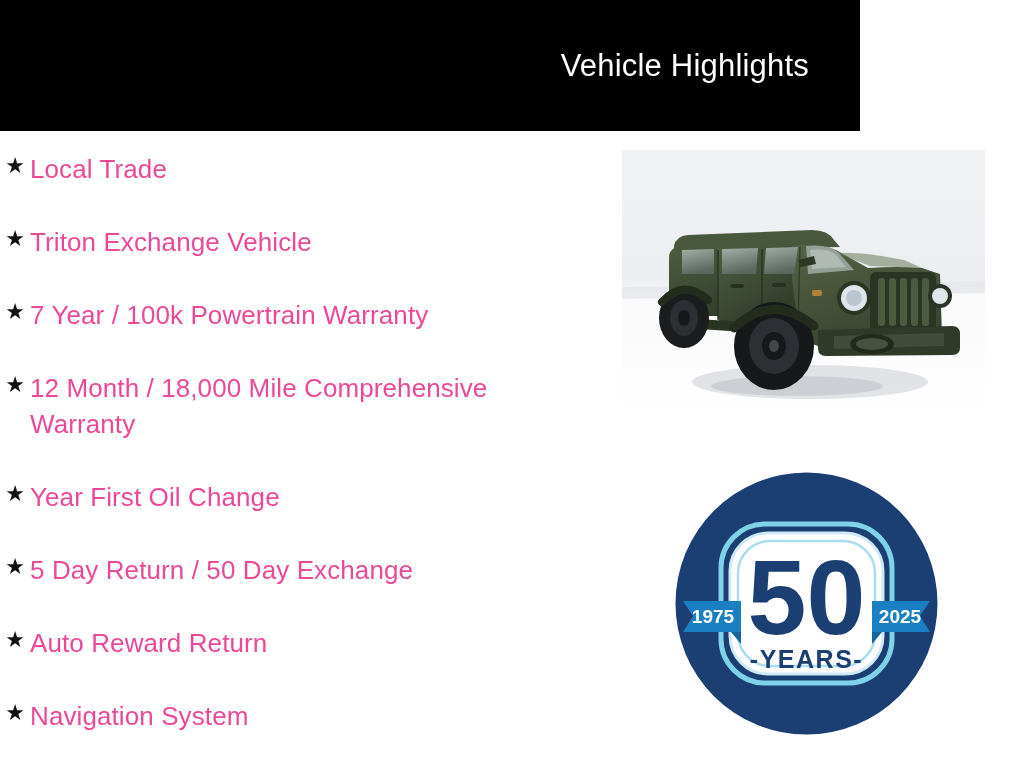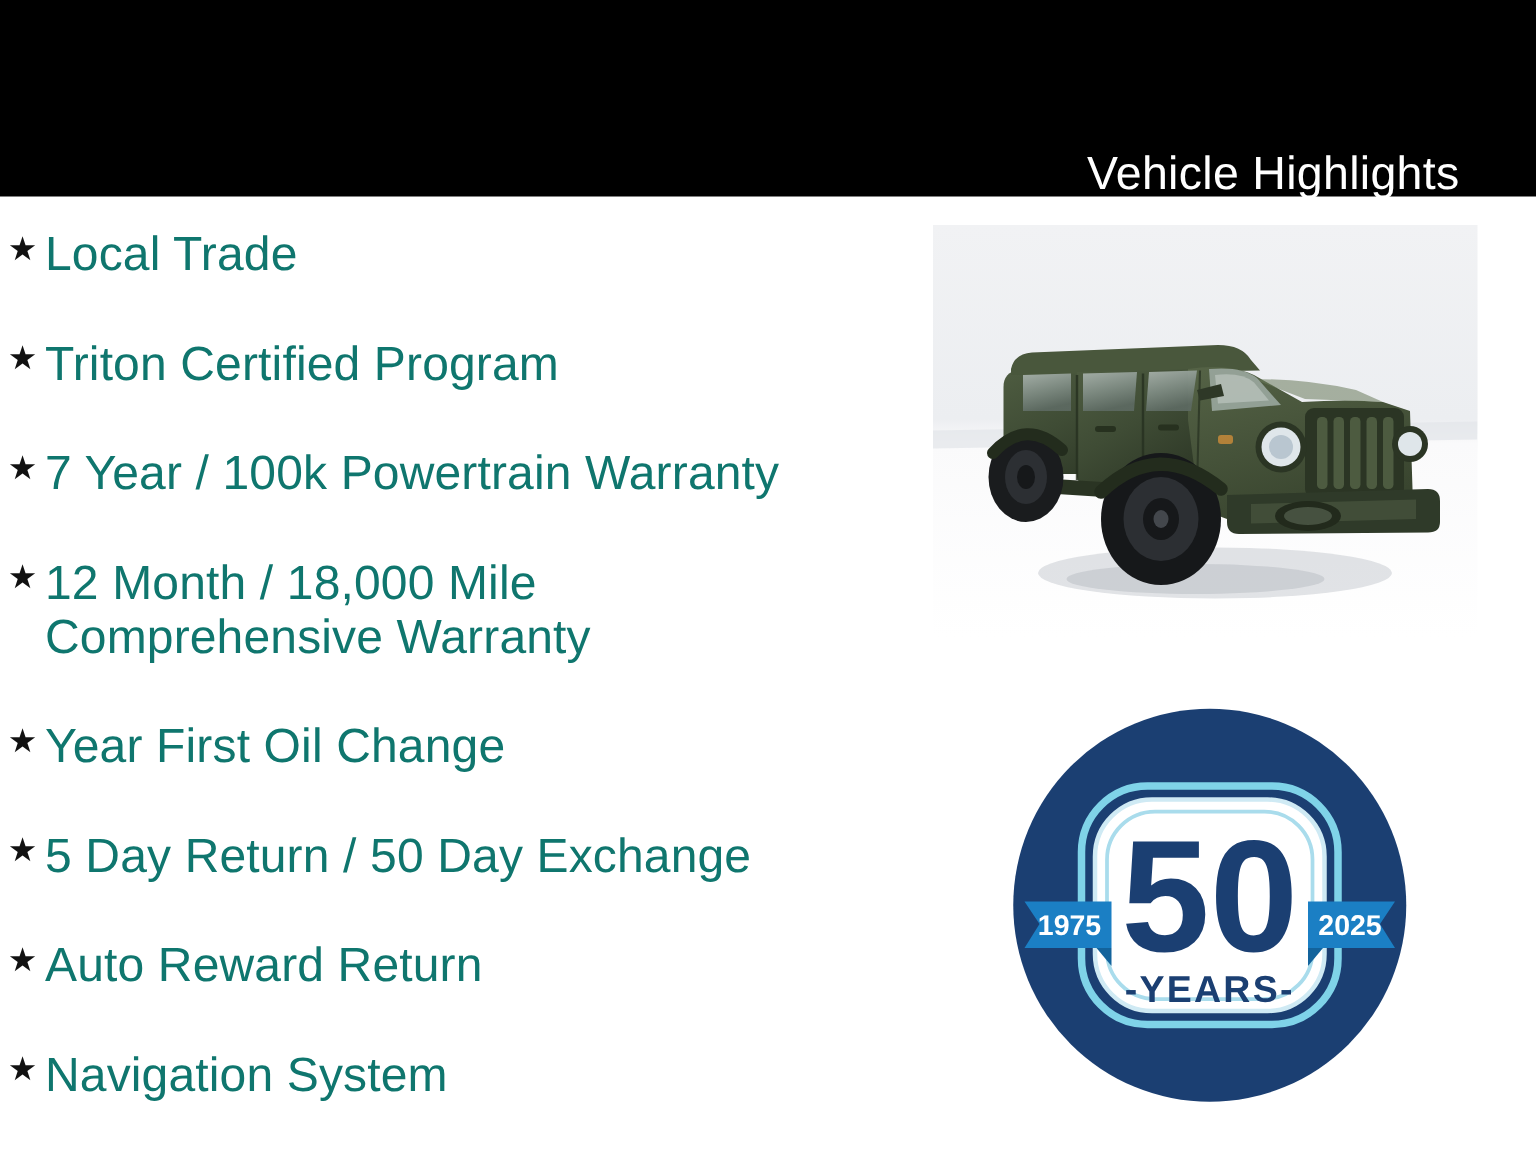--- a/index.html
+++ b/index.html
@@ -13,25 +13,25 @@
     overflow: hidden;
     font-family: "Liberation Sans", sans-serif;
     color: #1a1a1a;
     position: relative;
   }
 
   
   .header-bar {
     position: absolute;
     left: 0; top: 0;
-    width: 1024px;
+    width: 860px;
     height: 131px;
     background: #000000;
     display: flex;
-    align-items: flex-end;
+    align-items: center;
     justify-content: flex-end;
     box-sizing: border-box;
     padding-right: 51px;
   }
   .header-title {
     color: #ffffff;
     font-size: 31px;
     font-weight: 400;
     letter-spacing: 0.2px;
     line-height: 1;
@@ -66,23 +66,23 @@
     flex: 0 0 auto;
     width: 30px;
     font-size: 22px;
     line-height: 30px;
     color: #111111;
     text-align: center;
     user-select: none;
   }
   .highlight-label {
     flex: 1 1 auto;
-    font-size: 32px;
+    font-size: 26px;
     line-height: 36px;
-    color: #0f766e;
+    color: #ec4899;
     font-weight: 400;
     letter-spacing: 0.1px;
   }
 
   
   .vehicle-photo {
     position: absolute;
     left: 622px;
     top: 19px;
     width: 363px;
@@ -113,21 +113,21 @@
 
   <ul class="highlights-list">
 
     <li class="highlight-item">
       <span class="star-icon">★</span>
       <span class="highlight-label">Local Trade</span>
     </li>
 
     <li class="highlight-item">
       <span class="star-icon">★</span>
-      <span class="highlight-label">Triton Certified Program</span>
+      <span class="highlight-label">Triton Exchange Vehicle</span>
     </li>
 
     <li class="highlight-item">
       <span class="star-icon">★</span>
       <span class="highlight-label">7 Year / 100k Powertrain Warranty</span>
     </li>
 
     <li class="highlight-item">
       <span class="star-icon">★</span>
       <span class="highlight-label">12 Month / 18,000 Mile Comprehensive Warranty</span>

